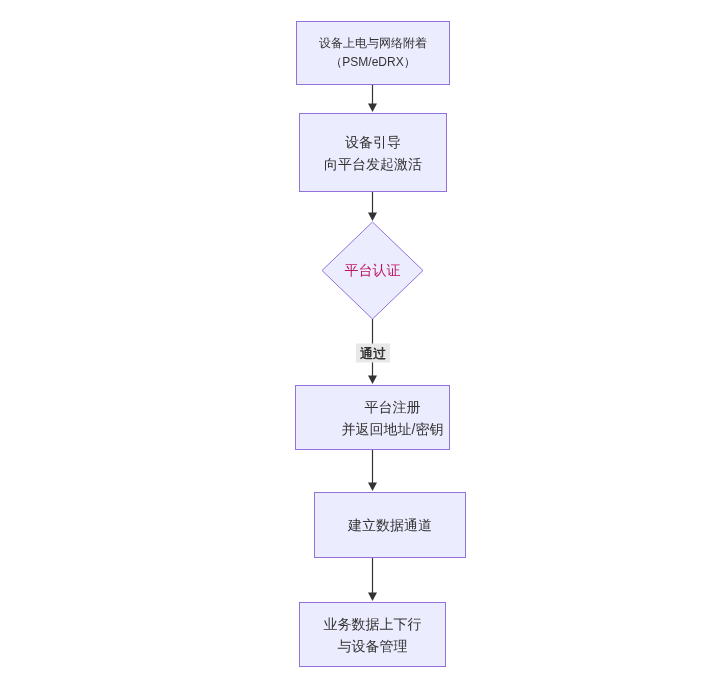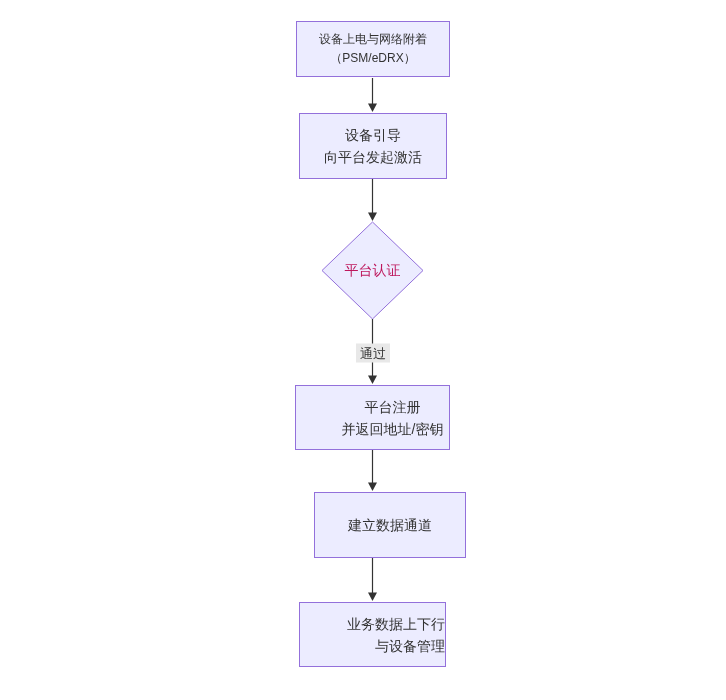--- a/index.html
+++ b/index.html
@@ -43,20 +43,21 @@
   }
   .edge-label {
     position: absolute;
     left: 373px; top: 353px;
     transform: translate(-50%, -50%);
     background: #e8e8e8;
     padding: 0 4px;
     font-size: 13px;
     line-height: 19px;
     color: #333333;
+    font-weight: bold;
   }
 </style>
 </head>
 <body>
 
 <div class="canvas">
 
   <svg class="edges-svg" viewBox="0 0 726 700" xmlns="http://www.w3.org/2000/svg">
 
     <line x1="372.5" y1="78" x2="372.5" y2="105" stroke="#333333" stroke-width="1.2"></line>
@@ -70,41 +71,41 @@
     <line x1="372.5" y1="319" x2="372.5" y2="377" stroke="#333333" stroke-width="1.2"></line>
     <polygon points="372.5,384 368,375.5 377,375.5" fill="#333333"></polygon>
 
     <line x1="372.5" y1="450" x2="372.5" y2="484" stroke="#333333" stroke-width="1.2"></line>
     <polygon points="372.5,491 368,482.5 377,482.5" fill="#333333"></polygon>
 
     <line x1="372.5" y1="558" x2="372.5" y2="594" stroke="#333333" stroke-width="1.2"></line>
     <polygon points="372.5,601 368,592.5 377,592.5" fill="#333333"></polygon>
   </svg>
 
-  <div class="node small" style="left:296px; top:21px; width:154px; height:56px;">
+  <div class="node small" style="left:296px; top:21px; width:154px; height:64px;">
     <div class="nline">设备上电与网络附着</div>
     <div class="nline">（PSM/eDRX）</div>
   </div>
 
-  <div class="node" style="left:299px; top:113px; width:148px; height:66px;">
+  <div class="node" style="left:299px; top:113px; width:148px; height:79px;">
     <div class="nline">设备引导</div>
     <div class="nline">向平台发起激活</div>
   </div>
 
   <div class="diamond-label">平台认证</div>
 
   <div class="edge-label">通过</div>
 
   <div class="node" style="left:295px; top:385px; width:155px; height:65px;padding-left:40px;">
     <div class="nline">平台注册</div>
     <div class="nline">并返回地址/密钥</div>
   </div>
 
   <div class="node" style="left:297px; top:492px; width:152px; height:66px;margin-left:17px;">
     <div class="nline">建立数据通道</div>
   </div>
 
-  <div class="node" style="left:299px; top:602px; width:147px; height:65px;align-items:flex-end;">
+  <div class="node" style="left:299px; top:602px; width:147px; height:65px;">
     <div class="nline">业务数据上下行</div>
     <div class="nline">与设备管理</div>
   </div>
 
 </div>
 
 </body></html>

